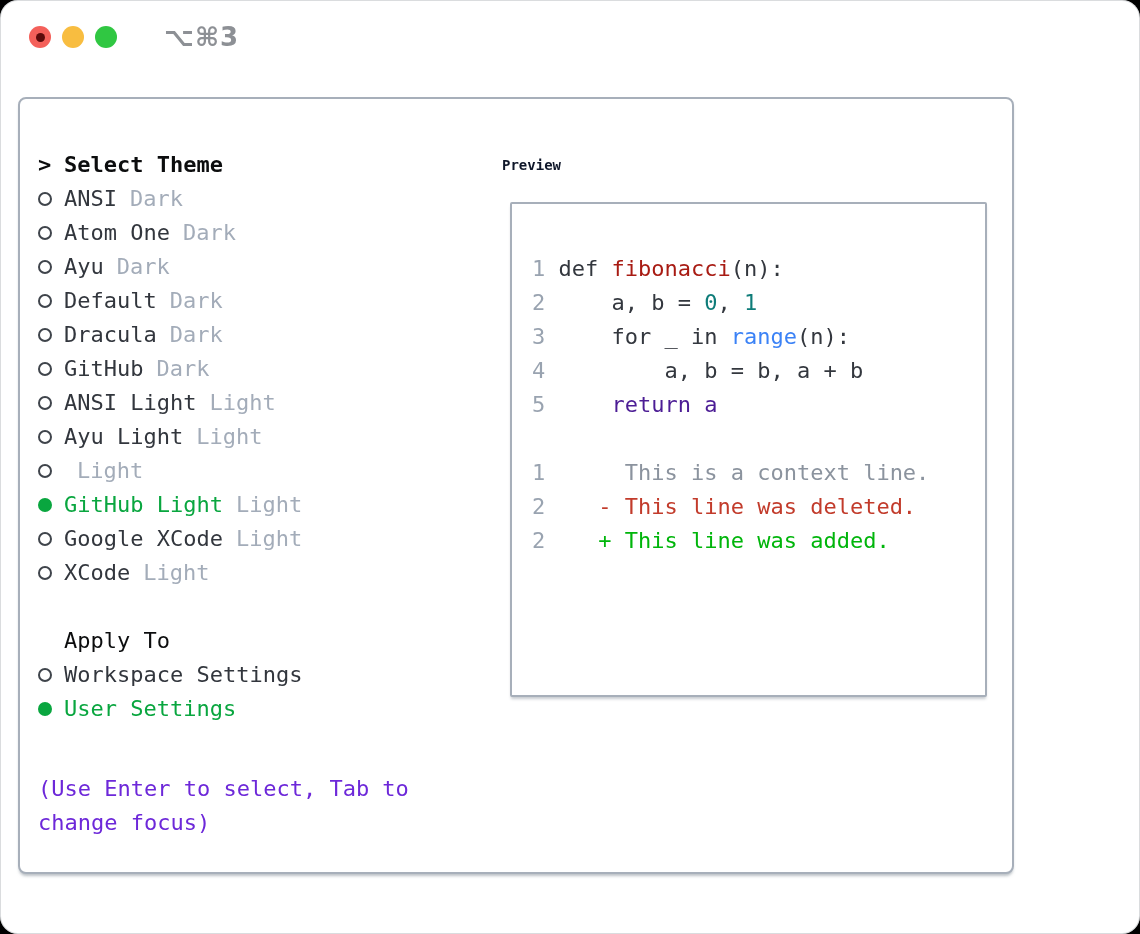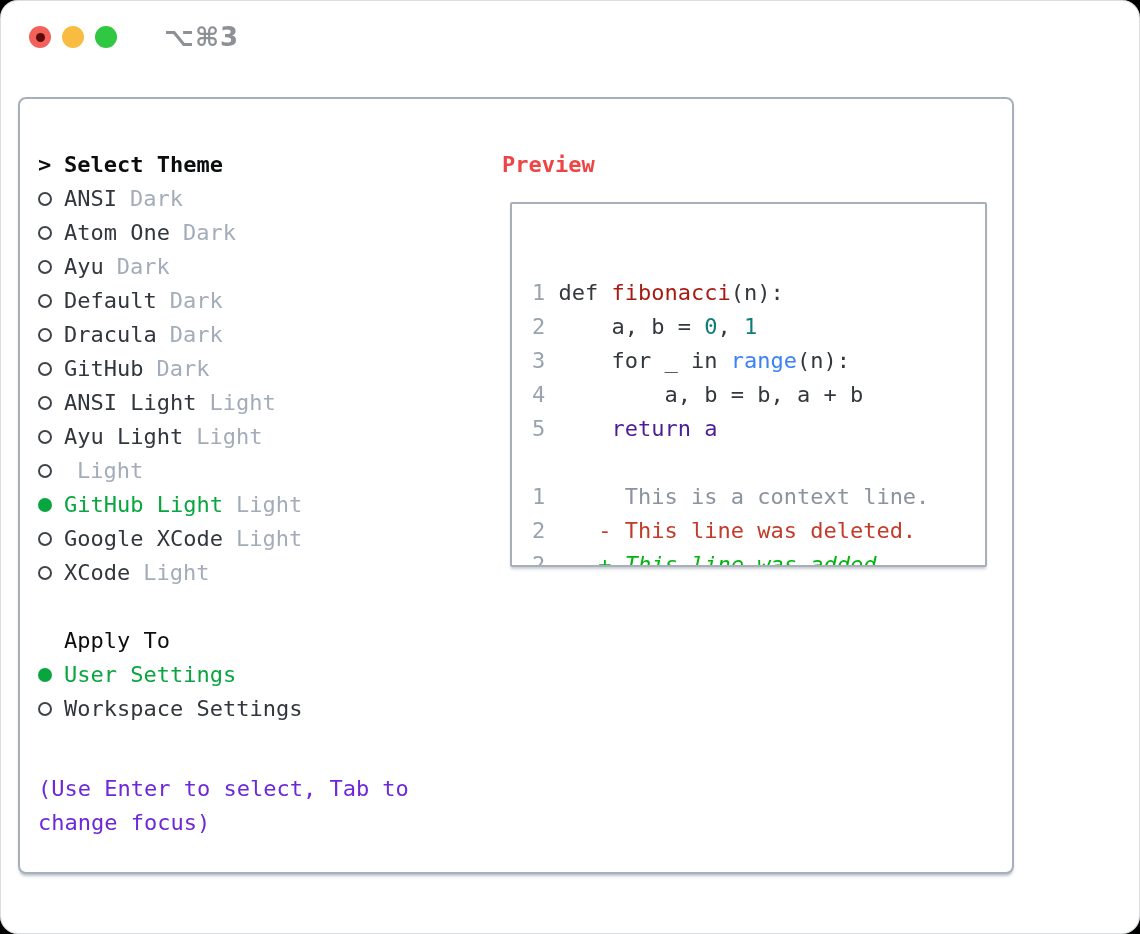--- a/index.html
+++ b/index.html
@@ -32,26 +32,26 @@
   .dot { width:14px; height:14px; border-radius:50%; border:2px solid #3f444b; }
   .dot.on { border:none; background:#09a63f; }
   .prompt { width:26px; font-weight:bold; color:#0c0d0e; flex:none; }
   .hdr { font-weight:bold; color:#0c0d0e; }
   .name { color:#32363d; }
   .name.sel { color:#09a63f; }
   .variant { color:#a3acb9; margin-left:13px; }
   .spacer { height:34px; }
   .hint { color:#6d28d9; width:432px; white-space:normal;margin-top:12px; }
 
-  .preview-title { position:absolute; left:482px; top:49px; font-size:22px;
-                   line-height:34px; font-weight:bold; color:#ef4444; }
-  .preview-box { position:absolute; left:490px; top:103px; width:477px; height:365px;
+  .preview-title { position:absolute; left:482px; top:49px; font-size:14px;
+                   line-height:34px; font-weight:bold; color:#0f172a; }
+  .preview-box { position:absolute; left:490px; top:103px; width:477px; height:495px;
                  background:#fff; border:2px solid #a7afba; border-radius:2px;
                  box-shadow:0 3px 3px -1px rgba(130,140,150,.45);
-                 padding:72px 0 0 20px; overflow:hidden; }
+                 padding:48px 0 0 20px; overflow:hidden; }
   .cline { height:34px; line-height:34px; font-size:22px; white-space:pre; }
   .ln { color:#99a3b0; }
 </style>
 </head>
 <body>
 
 <div class="window">
 
   <div class="titlebar">
     <div class="tl-btn tl-close">
@@ -86,39 +86,39 @@
         </div>
 
       <div class="spacer"></div>
 
       <div class="row">
         <span class="bullet"></span>
         <span style="color:#0c0d0e">Apply To</span>
       </div>
 
       <div id="apply-list">
+          <div class="row"><span class="bullet"><span class="dot"></span></span><span class="name">Workspace Settings</span></div>
           <div class="row"><span class="bullet"><span class="dot on"></span></span><span class="name sel">User Settings</span></div>
-          <div class="row"><span class="bullet"><span class="dot"></span></span><span class="name">Workspace Settings</span></div>
         </div>
 
       <div class="spacer"></div>
 
       <div class="hint">(Use Enter to select, Tab to change focus)</div>
     </div>
 
     <div class="preview-title">Preview</div>
 
     <div class="preview-box">
       <div id="preview-code">
           <div class="cline"><span class="ln">1 </span><span style="color: rgb(51, 55, 62);">def </span><span style="color: rgb(168, 27, 19);">fibonacci</span><span style="color: rgb(51, 55, 62);">(n):</span></div>
           <div class="cline"><span class="ln">2 </span><span style="color: rgb(51, 55, 62);">    a, b = </span><span style="color: rgb(14, 124, 121);">0</span><span style="color: rgb(51, 55, 62);">, </span><span style="color: rgb(14, 124, 121);">1</span></div>
           <div class="cline"><span class="ln">3 </span><span style="color: rgb(51, 55, 62);">    for _ in </span><span style="color: #3b82f6;">range</span><span style="color: rgb(51, 55, 62);">(n):</span></div>
           <div class="cline"><span class="ln">4 </span><span style="color: rgb(51, 55, 62);">        a, b = b, a + b</span></div>
           <div class="cline"><span class="ln">5 </span><span style="color: #4c1d95; text-align: right;">    return a</span></div>
           <div class="cline"><span class="ln">  </span></div>
           <div class="cline"><span class="ln">1 </span><span style="color: rgb(139, 147, 158);">     This is a context line.</span></div>
           <div class="cline"><span class="ln">2 </span><span style="color: rgb(194, 59, 43);">   - This line was deleted.</span></div>
-          <div class="cline"><span class="ln">2 </span><span style="color: rgb(0, 181, 11); font-style: italic;">   + This line was added.</span></div>
+          <div class="cline"><span class="ln">2 </span><span style="color: rgb(0, 181, 11);">   + This line was added.</span></div>
         </div>
     </div>
 
   </div>
 </div>
 
 </body></html>

